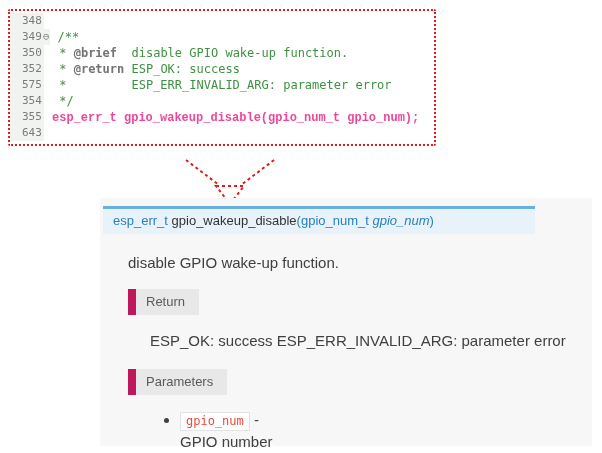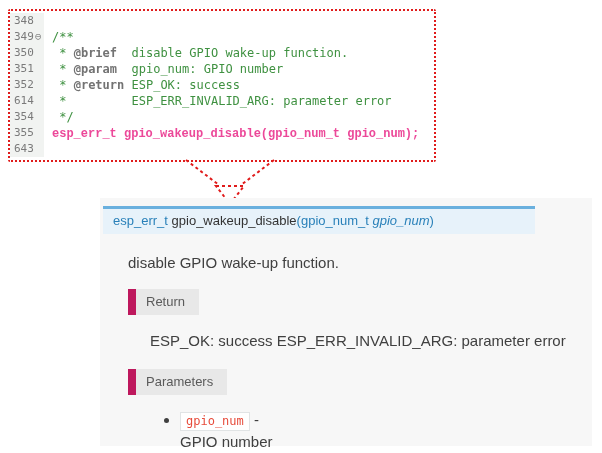--- a/index.html
+++ b/index.html
@@ -8,21 +8,21 @@
 
   
   .editor {
     position:absolute; left:8px; top:9px; width:428px;
     border:2px dotted #e01b1b; border-radius:2px;
     background:#ffffff; padding:2px 0 3px 0;
   }
   .code-line { display:flex; height:16px; line-height:16px;
     font-family:"DejaVu Sans Mono",monospace; font-size:12px; white-space:pre; }
   .gutter { flex:0 0 34px; background:#f1f3f1; color:#7a7a7a;
-    padding-left:4px; font-size:11px; line-height:16px; }
+    padding-left:12px; font-size:11px; line-height:16px; }
   .fold { color:#8a8a8a; font-size:11px; margin-left:1px; cursor:pointer; }
   .codetext { padding-left:8px; }
   .tok-comment { color:#3f9141; }
   .tok-tag { color:#737373; font-weight:bold; }
   .tok-code { color:#ec4899; font-weight:bold;font-family:Liberation Mono, monospace; }
 
   
   .arrow { position:absolute; left:170px; top:158px; }
 
   
@@ -49,23 +49,22 @@
 </head>
 <body>
 
 <div class="stage">
 
   <div class="editor">
     <div>
         <div class="code-line"><span class="gutter">348</span><span class="codetext"></span></div>
         <div class="code-line"><span class="gutter">349<span class="fold">⊖</span></span><span class="codetext"><span class="tok-comment">/**</span></span></div>
         <div class="code-line"><span class="gutter">350</span><span class="codetext"><span class="tok-comment"> * </span><span class="tok-tag">@brief</span><span class="tok-comment">  disable GPIO wake-up function.</span></span></div>
-        <div class="code-line"><span class="gutter">351</span><span class="codetext"><span class="tok-comment"> * </span><span class="tok-tag">@param</span><span class="tok-comment">  gpio_num: GPIO number</span></span></div>
         <div class="code-line"><span class="gutter">352</span><span class="codetext"><span class="tok-comment"> * </span><span class="tok-tag">@return</span><span class="tok-comment"> ESP_OK: success</span></span></div>
-        <div class="code-line"><span class="gutter">614</span><span class="codetext"><span class="tok-comment"> *         ESP_ERR_INVALID_ARG: parameter error</span></span></div>
+        <div class="code-line"><span class="gutter">575</span><span class="codetext"><span class="tok-comment"> *         ESP_ERR_INVALID_ARG: parameter error</span></span></div>
         <div class="code-line"><span class="gutter">354</span><span class="codetext"><span class="tok-comment"> */</span></span></div>
         <div class="code-line"><span class="gutter">355</span><span class="codetext"><span class="tok-code">esp_err_t gpio_wakeup_disable(gpio_num_t gpio_num);</span></span></div>
         <div class="code-line"><span class="gutter">643</span><span class="codetext"></span></div>
       </div>
   </div>
 
   <svg class="arrow" width="120" height="50" viewBox="0 0 120 50">
     <line x1="16" y1="2" x2="49" y2="27" stroke="#e01b1b" stroke-width="2" stroke-dasharray="3 3" fill="none"></line>
     <line x1="104" y1="2" x2="71" y2="27" stroke="#e01b1b" stroke-width="2" stroke-dasharray="3 3" fill="none"></line>
     <polygon points="46,28 74,28 60,46" stroke="#e01b1b" stroke-width="2" stroke-dasharray="3 3" fill="none"></polygon>

